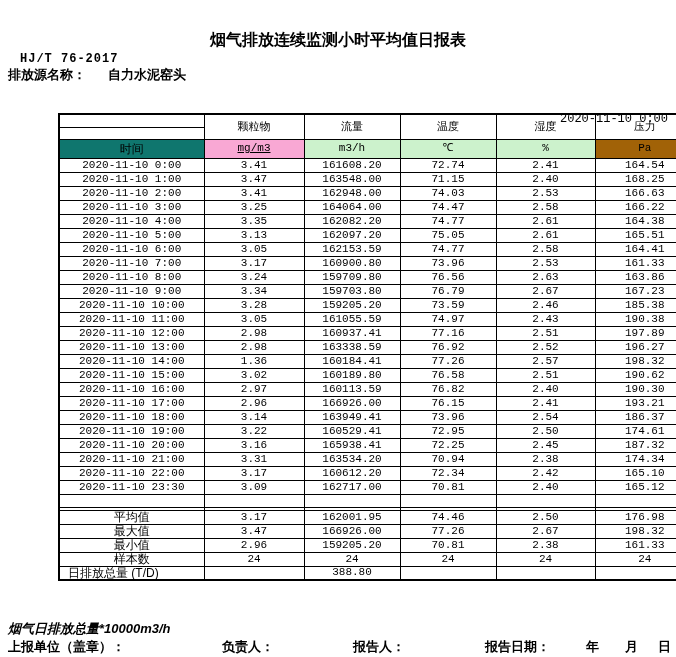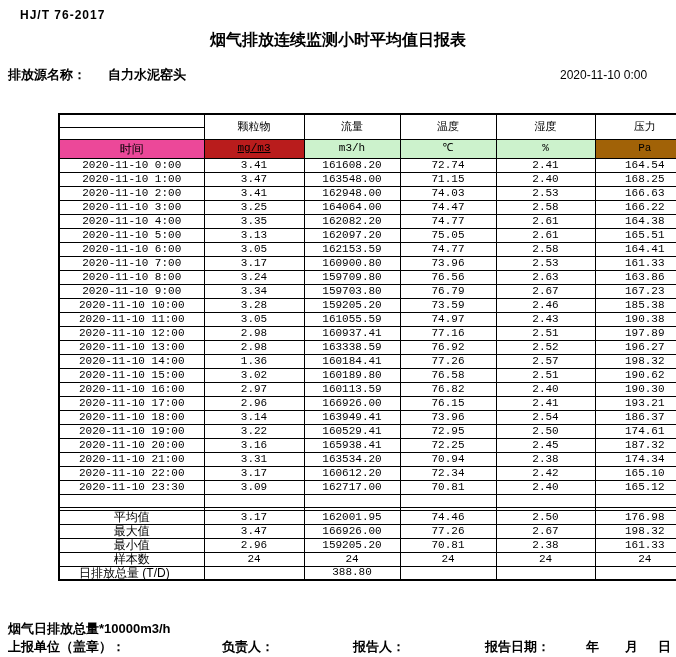--- a/index.html
+++ b/index.html
@@ -5,21 +5,21 @@
   * { box-sizing: border-box; }
   html, body { margin: 0; padding: 0; }
   body {
     width: 676px; height: 657px;
     background: #ffffff;
     color: #000;
     font-family: "Liberation Sans", sans-serif;
     position: relative;
     overflow: hidden;
   }
-  .mono { font-family: Liberation Sans, sans-serif; }
+  .mono { font-family: Liberation Mono, monospace; margin-top: 44px; }
 
   .doc-standard {
     position: absolute; left: 20px; top: 8px;
     font-weight: bold; font-size: 12px; letter-spacing: 1px;
   }
   .doc-title {
     position: absolute; left: 0; top: 30px; width: 676px;
     text-align: center; font-weight: bold; font-size: 16px;
   }
   .source-line {
@@ -54,25 +54,25 @@
   .hdr-top td, .hdr-top th { font-size: 13px; }
   .hdr-top .time-split-top { height: 13px; border-bottom: 1px solid #000; }
   .hdr-bottom .time-split-bottom { height: 12px; }
   tr.green-row td { height: 19px; font-size: 12px; }
   tr.green-row td.unit { font-family: "Liberation Mono", "DejaVu Sans Mono", monospace; font-size: 11px; }
   tbody.data-rows td { height: 14px; font-family: "Liberation Mono", "DejaVu Sans Mono", monospace; }
   tr.empty-row td { height: 13px; }
   tr.thin-row td { height: 3px; }
   tbody.summary-rows td { height: 14px; font-family: "Liberation Mono", "DejaVu Sans Mono", monospace; }
   tbody.summary-rows td.label { font-family: "Liberation Sans", sans-serif; font-size: 12px; }
-  tbody.summary-rows td.label.left { text-align: left; padding-left: 19px; }
+  tbody.summary-rows td.label.left { text-align: left; padding-left: 8px; }
 
   .footer-note {
     position: absolute; left: 8px; top: 620px;
-    font-weight: bold; font-size: 13px;
+    font-weight: bold; font-size: 13px; font-style: italic;
   }
   .footer-line {
     position: absolute; left: 0; top: 638px; width: 676px;
     font-weight: bold; font-size: 13px;
   }
   .footer-line span { position: absolute; white-space: nowrap; }
   .f-unit { left: 8px; }
   .f-resp { left: 222px; }
   .f-reporter { left: 353px; }
   .f-date { left: 485px; }
@@ -105,22 +105,22 @@
       <th rowspan="2">颗粒物</th>
       <th rowspan="2">流量</th>
       <th rowspan="2">温度</th>
       <th rowspan="2">湿度</th>
       <th rowspan="2">压力</th>
     </tr>
     <tr class="hdr-bottom">
       <td class="time-split-bottom"></td>
     </tr>
     <tr class="green-row">
-      <td style="background-color: #ec4899;">时间</td>
-      <td class="unit" style="background-color: #b91c1c; text-decoration: underline;">mg/m3</td>
+      <td style="background-color: #0f766e;">时间</td>
+      <td class="unit" style="background-color: #f9a8d4; text-decoration: underline;">mg/m3</td>
       <td class="unit" style="background-color: rgb(204, 242, 204);">m3/h</td>
       <td class="unit" style="background-color: rgb(204, 242, 204);">℃</td>
       <td class="unit" style="background-color: rgb(204, 242, 204);">%</td>
       <td class="unit" style="background-color: #a16207;">Pa</td>
     </tr>
   </thead>
   <tbody class="data-rows">
       <tr>
         <td>2020-11-10 0:00</td>
         <td>3.41</td>

